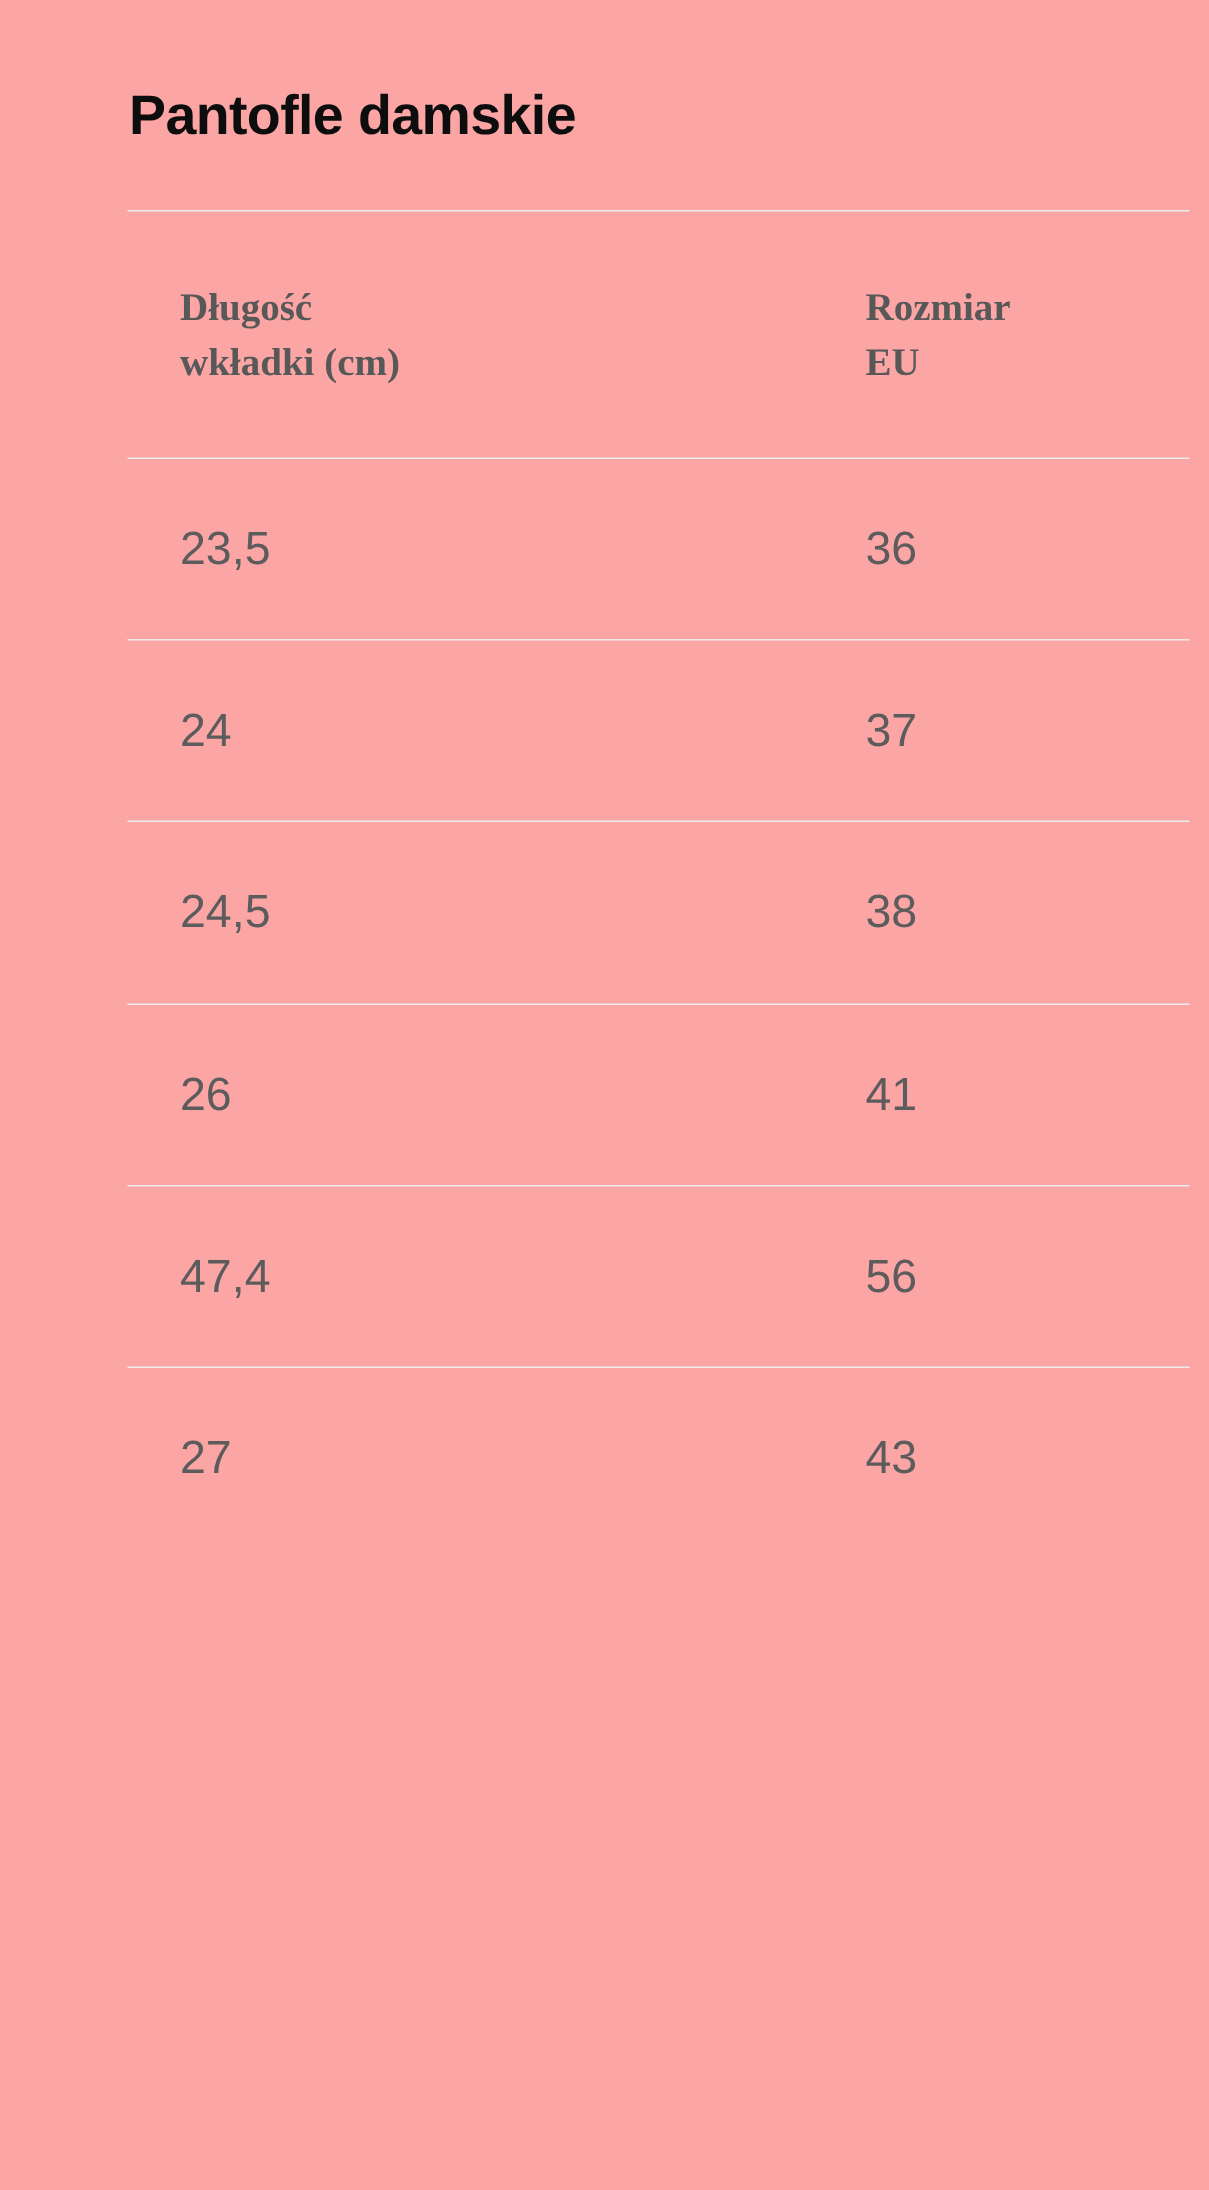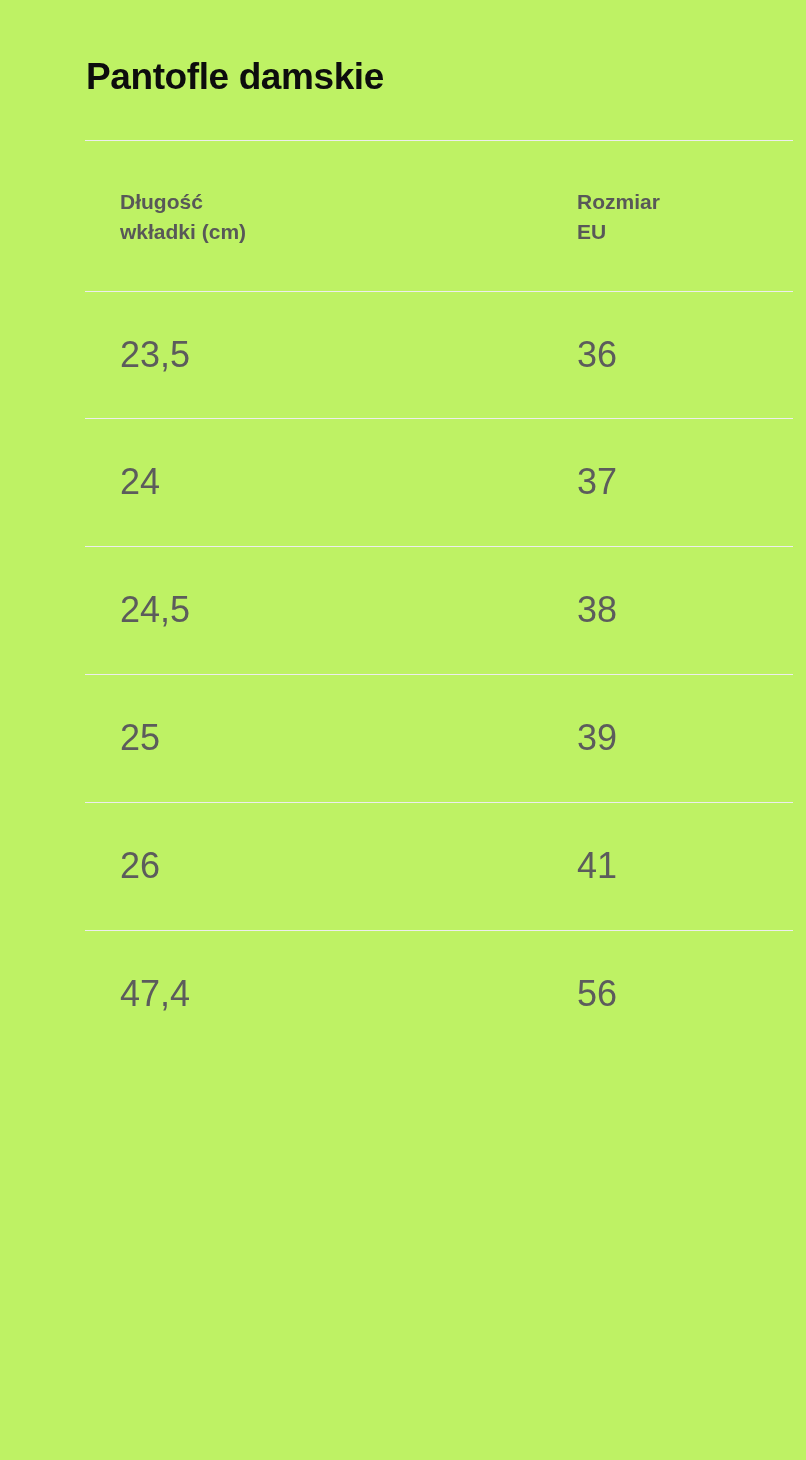--- a/index.html
+++ b/index.html
@@ -26,21 +26,21 @@
     height: 1460px;
     background: #121212;
   }
 
   .page {
     position: absolute;
     left: 0;
     top: 0;
     width: 806px;
     height: 1460px;
-    background: #bef264;
+    background: #fca5a5;
   }
 
   .page-title {
     position: absolute;
     left: 86px;
     top: 29px;
     font-size: 37px;
     font-weight: 700;
     letter-spacing: -0.4px;
     color: #0d0d0d;
@@ -57,35 +57,36 @@
     table-layout: fixed;
   }
 
   .size-table col.c-len { width: 457px; }
   .size-table col.c-eu  { width: 251px; }
 
   .size-table thead th {
     text-align: left;
     vertical-align: top;
     padding: 46px 0 44px 35px;
-    font-size: 21px;
+    font-size: 26px;
     font-weight: 700;
     color: #585858;
     line-height: 1.42;
     border-bottom: 1px solid #ededed;
     border-top: 1px solid #ededed;
+    font-family: Liberation Serif, serif;
   }
 
   .size-table thead th .hdr-line { display: block; }
 
   .size-table tbody td {
     text-align: left;
     vertical-align: middle;
     padding: 40px 0 40px 35px;
-    font-size: 36px;
+    font-size: 31px;
     font-weight: 300;
     color: #5c5c5c;
     line-height: 1.3;
     border-bottom: 1px solid #ededed;
   }
 
   .size-table tbody tr:last-child td {
     border-bottom: none;
   }
 </style>
@@ -122,27 +123,27 @@
       </tr>
       <tr>
         <td>24</td>
         <td>37</td>
       </tr>
       <tr>
         <td>24,5</td>
         <td>38</td>
       </tr>
       <tr>
-        <td>25</td>
-        <td>39</td>
-      </tr>
-      <tr>
         <td>26</td>
         <td>41</td>
       </tr>
       <tr>
         <td>47,4</td>
         <td>56</td>
       </tr>
+      <tr>
+        <td>27</td>
+        <td>43</td>
+      </tr>
     </tbody>
   </table>
 
 </div>
 
 </body></html>

